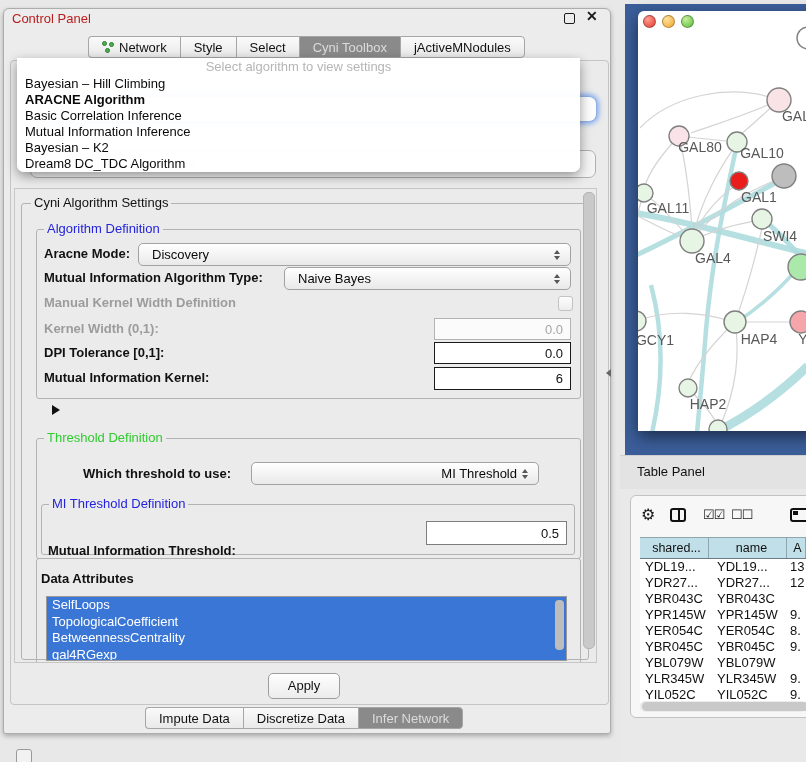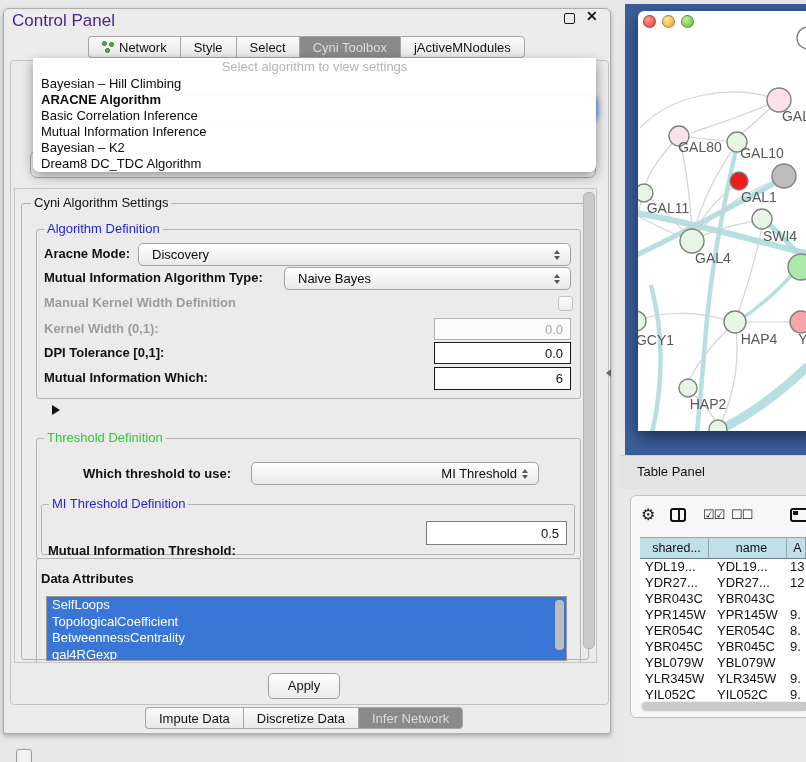--- a/index.html
+++ b/index.html
@@ -3,21 +3,21 @@
 <meta charset="utf-8">
 <style>
   html,body{margin:0;padding:0;}
   #screen{position:relative;width:806px;height:762px;background:#e8e8e8;overflow:hidden;
     font-family:"Liberation Sans",sans-serif;font-size:13px;color:#111;}
   .abs{position:absolute;}
 
   
   #cp-window{left:3px;top:8px;width:606px;height:724px;background:#ececec;
     border:1px solid #adadad;border-radius:6px 6px 3px 3px;box-shadow:0 2px 5px rgba(0,0,0,.28);}
-  #cp-title{left:12px;top:11px;font-size:17px;color:#4c1d95;}
+  #cp-title{left:12px;top:11px;font-size:13px;color:#b91c1c;}
   .cp-float{left:564px;top:13px;width:9px;height:9px;border:1.5px solid #1a1a1a;border-radius:2px;}
   .cp-close{left:586px;top:8px;font-size:14px;font-weight:bold;color:#1a1a1a;}
 
   
   .tabbar{display:flex;height:22px;}
   .tab{display:flex;align-items:center;gap:5px;padding:0 13px;line-height:21px;
     background:linear-gradient(#fafafa,#e9e9e9);border:1px solid #a6a6a6;border-right:none;
     color:#111;white-space:nowrap;cursor:default;}
   .tab:first-child{border-radius:4px 0 0 4px;}
   .tab:last-child{border-right:1px solid #a6a6a6;border-radius:0 4px 4px 0;}
@@ -28,21 +28,21 @@
   
   #content-panel{left:10px;top:60px;width:597px;height:643px;background:#ebebeb;
     border:1px solid #c4c4c4;border-radius:4px;}
   #combo-focus{left:40px;top:96px;width:555px;height:24px;border-radius:8px;background:#fdfdfd;
     border:1px solid #8fb2e0;box-shadow:0 0 5px 2px rgba(100,150,240,.75);z-index:2;}
   #ghost-combo{left:30px;top:150px;width:566px;height:28px;border-radius:7px;background:#f4f4f4;
     border:1px solid #b0b0b0;color:#a3a3a3;line-height:28px;padding-left:12px;box-sizing:border-box;z-index:2;}
 
   
   #algo-dropdown{left:17px;top:58px;width:563px;height:114px;background:rgba(255,255,255,.97);
-    border-radius:0 0 7px 7px;box-shadow:0 4px 12px rgba(0,0,0,.4);z-index:10;margin-left:16px;}
+    border-radius:0 0 7px 7px;box-shadow:0 4px 12px rgba(0,0,0,.4);z-index:10;}
   #dd-placeholder{height:18px;line-height:18px;text-align:center;color:#b5b5b5;}
   .dd-item{height:16px;line-height:16px;padding-left:8px;color:#0a0a0a;white-space:nowrap;}
   .dd-item.hl{font-weight:bold;}
 
   
   #settings{left:14px;top:188px;width:583px;height:475px;background:#ebebeb;
     border:1px solid #c6c6c6;box-sizing:border-box;overflow:hidden;z-index:3;}
   #settings-thumb{left:583px;top:192px;width:10px;height:455px;background:#c9c9c9;
     border:1px solid #b5b5b5;border-radius:5px;z-index:4;}
   .group{border:1px solid #b3b3b3;border-radius:3px;}
@@ -201,21 +201,21 @@
 
     <div class="abs lbl dis" style="left:29px;top:104px;">Manual Kernel Width Definition</div>
     <div class="abs checkbox" style="left:543px;top:107px;"></div>
 
     <div class="abs lbl dis" style="left:29px;top:130px;">Kernel Width (0,1):</div>
     <div class="abs field gray" style="left:419px;top:129px;width:137px;height:22px;">0.0</div>
 
     <div class="abs lbl" style="left:29px;top:154px;">DPI Tolerance [0,1]:</div>
     <div class="abs field dark" style="left:419px;top:153px;width:137px;height:22px;">0.0</div>
 
-    <div class="abs lbl" style="left:29px;top:179px;">Mutual Information Which:</div>
+    <div class="abs lbl" style="left:29px;top:179px;">Mutual Information Kernel:</div>
     <div class="abs field dark" style="left:419px;top:178px;width:137px;height:23px;">6</div>
 
     <div class="abs" style="left:29px;top:212px;line-height:20px;">
       <span class="arrow-right"></span>
     </div>
 
     <div class="abs group" style="left:21px;top:249px;width:543px;height:119px;"></div>
     <div class="abs gtitle green" style="left:29px;top:242px;">Threshold Definition</div>
 
     <div class="abs lbl" style="left:68px;top:275px;">Which threshold to use:</div>

